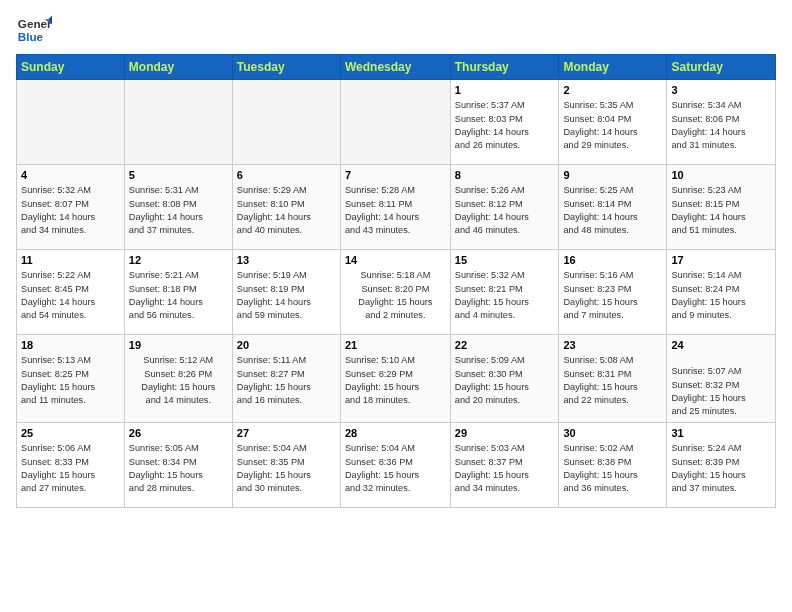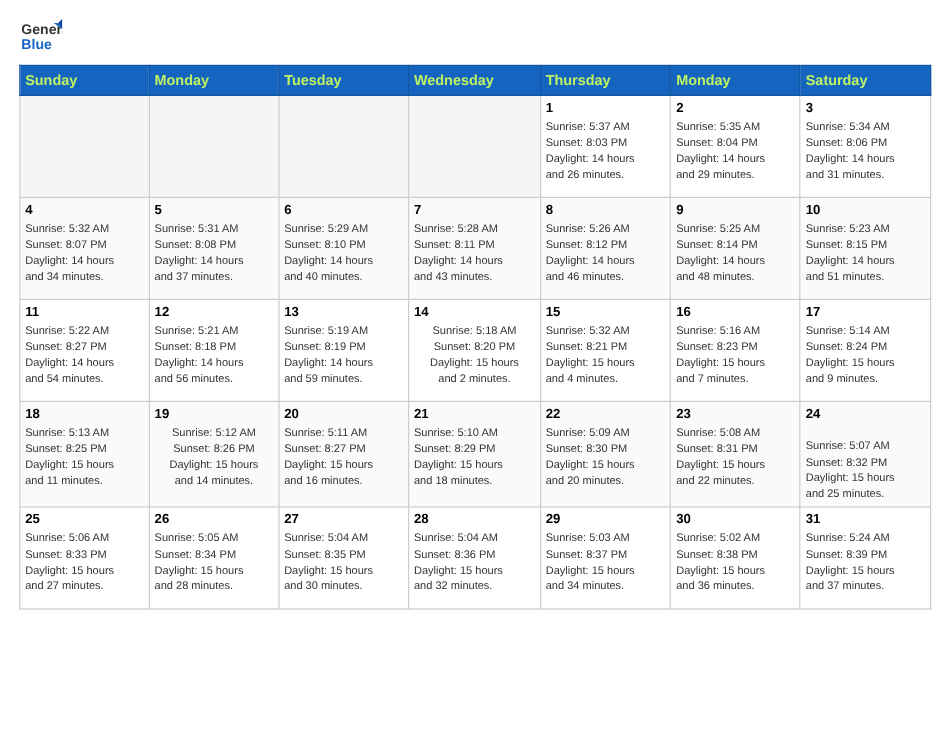--- a/index.html
+++ b/index.html
@@ -194,21 +194,21 @@
             <div class="day-info" style="white-space: pre-line;">Sunrise: 5:23 AM
 Sunset: 8:15 PM
 Daylight: 14 hours
 and 51 minutes.</div>
           </td>
         </tr>
         <tr>
           <td>
             <span class="day-num">11</span>
             <div class="day-info" style="white-space: pre-line;">Sunrise: 5:22 AM
-Sunset: 8:27 PM
+Sunset: 8:45 PM
 Daylight: 14 hours
 and 54 minutes.</div>
           </td>
           <td>
             <span class="day-num">12</span>
             <div class="day-info" style="white-space: pre-line;">Sunrise: 5:21 AM
 Sunset: 8:18 PM
 Daylight: 14 hours
 and 56 minutes.</div>
           </td>

